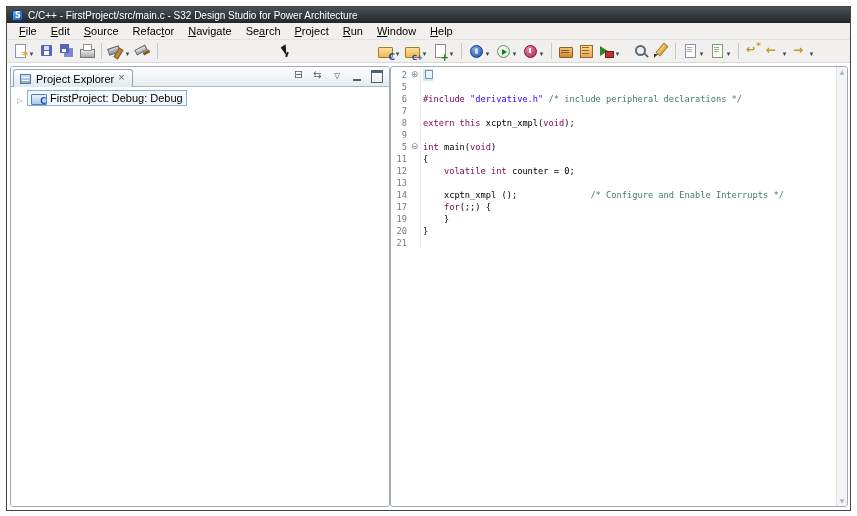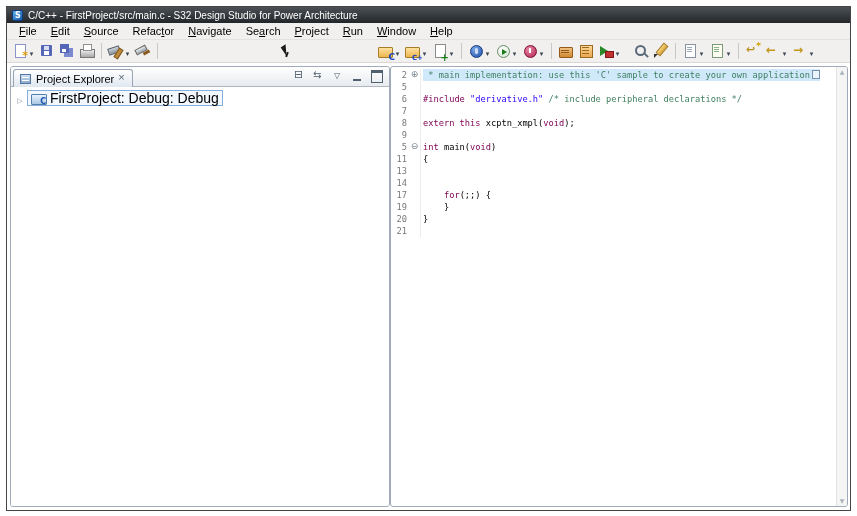--- a/index.html
+++ b/index.html
@@ -114,21 +114,21 @@
     background:#fff;border:1px solid #90a0b0}
   .tab-icon-cfile::after{content:"c";position:absolute;left:4px;top:0;color:#2255cc;
     font:bold 9px "DejaVu Sans",sans-serif}
 
   
   .panel-body{flex:1;background:#fff;overflow:hidden}
   .tree-row{display:flex;align-items:center;height:17px;margin-top:2px;padding-left:4px;gap:2px}
   .twisty{width:10px;text-align:center;flex:0 0 auto}
   .twisty::before{content:"▷";font-size:7px;color:#808a94;font-family:"DejaVu Sans",sans-serif}
   .tree-sel{display:flex;align-items:center;gap:4px;height:16px;padding:0 3px;
-    border:1px solid #84aede;background:#f2f8fe;font-size:14px;white-space:nowrap}
+    border:1px solid #84aede;background:#f2f8fe;font-size:11px;white-space:nowrap}
   .proj-icon{width:15px;height:12px;position:relative;flex:0 0 auto}
   .proj-icon::before{content:"";position:absolute;left:0;top:2px;width:14px;height:9px;
     background:linear-gradient(#e8f2fc,#aac8e4);border:1px solid #5580aa;border-radius:1px}
   .proj-icon::after{content:"C";position:absolute;right:0;bottom:-2px;color:#1a50b0;
     font:bold 8px "DejaVu Sans",sans-serif}
 
   
   .editor-body{flex:1;min-height:0;display:flex}
   .code-scroll{flex:1;min-width:0;overflow:hidden;padding-top:2px;
     font-family:"DejaVu Sans Mono",monospace;font-size:8.7px;line-height:12px}
@@ -296,21 +296,21 @@
         </div>
       </div>
 
       <div class="panel editor-panel">
         <div class="editor-body">
           <div class="code-scroll">
             <div>
                 <div class="code-line">
                   <span class="ln">2</span>
                   <span class="fold">⊕</span>
-                  <span class="code-text hl"><span class="tok-comment"> * main implementation: use this 'C' sample to create your own application</span><span class="fold-box"></span></span>
+                  <span class="code-text hl"><span class="fold-box"></span></span>
                 </div>
                 <div class="code-line">
                   <span class="ln">5</span>
                   <span class="fold"></span>
                   <span class="code-text"></span>
                 </div>
                 <div class="code-line">
                   <span class="ln">6</span>
                   <span class="fold"></span>
                   <span class="code-text"><span class="tok-directive">#include</span><span class="tok-plain"> </span><span class="tok-string">"derivative.h"</span><span class="tok-plain"> </span><span class="tok-comment">/* include peripheral declarations */</span></span>
@@ -334,27 +334,33 @@
                   <span class="ln">5</span>
                   <span class="fold">⊖</span>
                   <span class="code-text"><span class="tok-keyword">int</span><span class="tok-plain"> main(</span><span class="tok-keyword">void</span><span class="tok-plain">)</span></span>
                 </div>
                 <div class="code-line">
                   <span class="ln">11</span>
                   <span class="fold"></span>
                   <span class="code-text"><span class="tok-plain">{</span></span>
                 </div>
                 <div class="code-line">
+                  <span class="ln">12</span>
+                  <span class="fold"></span>
+                  <span class="code-text"><span class="tok-plain">    </span><span class="tok-keyword">volatile int</span><span class="tok-plain"> counter = 0;</span></span>
+                </div>
+                <div class="code-line">
                   <span class="ln">13</span>
                   <span class="fold"></span>
                   <span class="code-text"></span>
                 </div>
                 <div class="code-line">
                   <span class="ln">14</span>
                   <span class="fold"></span>
+                  <span class="code-text"><span class="tok-plain">    xcptn_xmpl ();              </span><span class="tok-comment">/* Configure and Enable Interrupts */</span></span>
                 </div>
                 <div class="code-line">
                   <span class="ln">17</span>
                   <span class="fold"></span>
                   <span class="code-text"><span class="tok-plain">    </span><span class="tok-keyword">for</span><span class="tok-plain">(;;) {</span></span>
                 </div>
                 <div class="code-line">
                   <span class="ln">19</span>
                   <span class="fold"></span>
                   <span class="code-text"><span class="tok-plain">    }</span></span>

